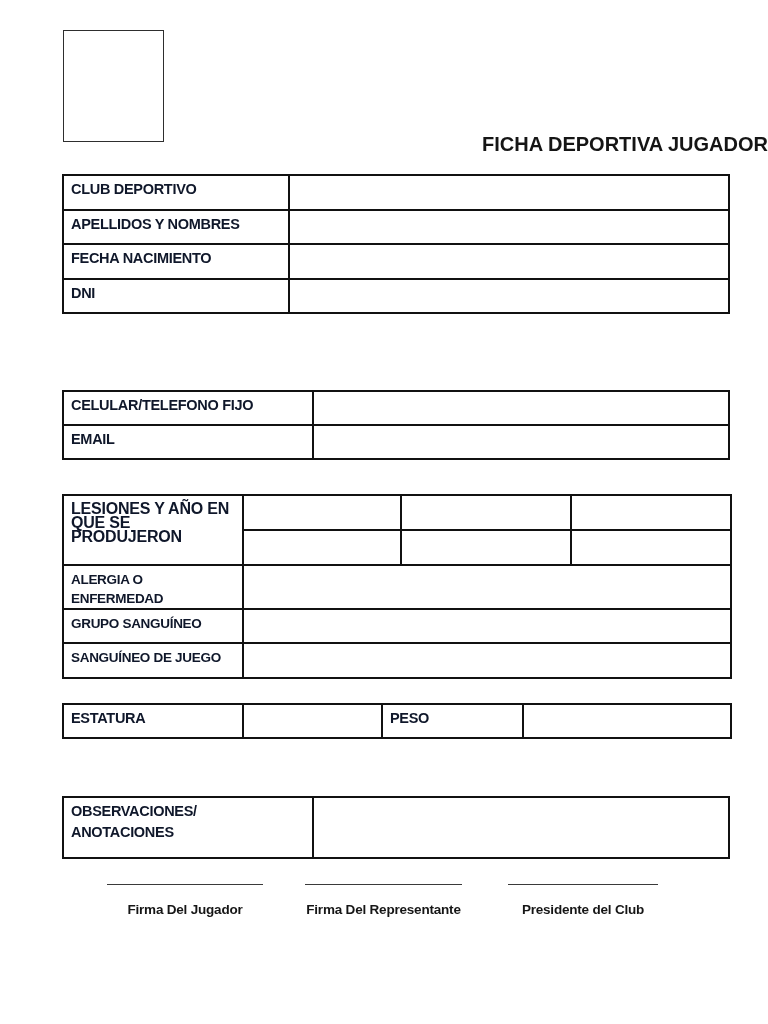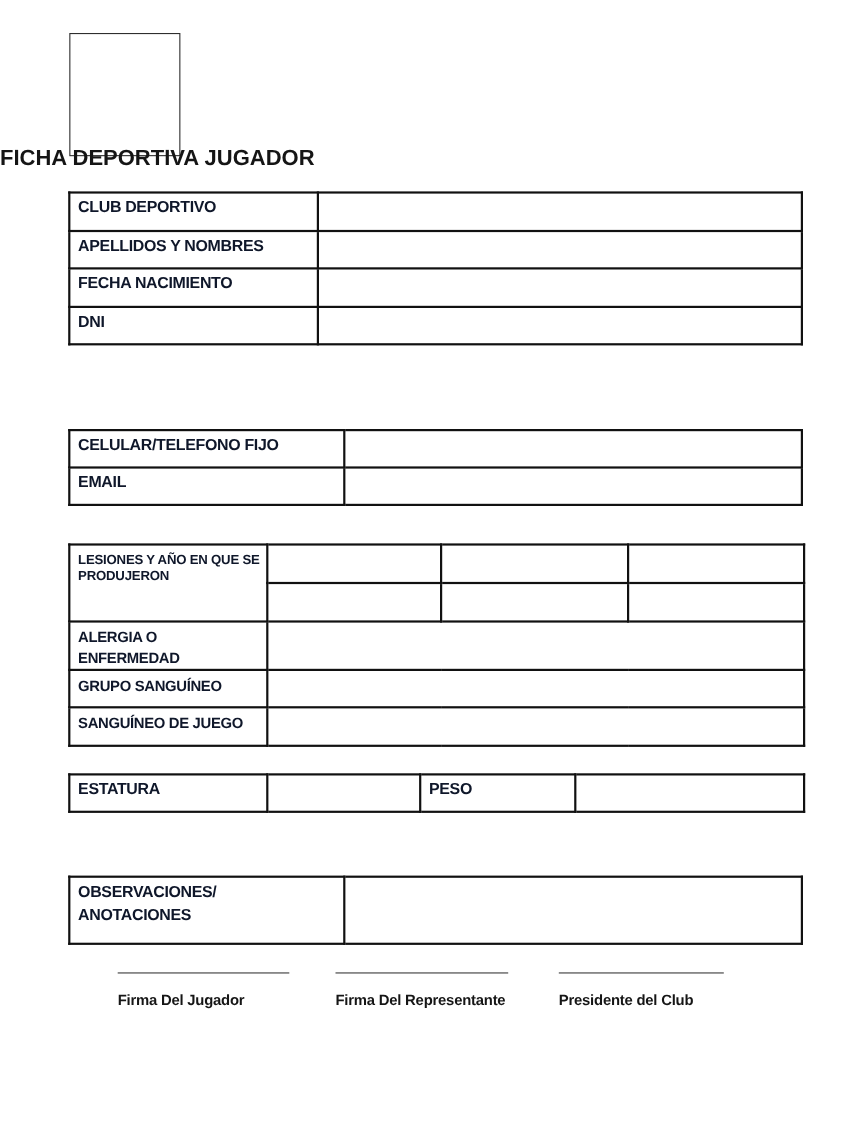--- a/index.html
+++ b/index.html
@@ -25,21 +25,21 @@
     position: absolute;
     left: 63px; top: 30px;
     width: 99px; height: 110px;
     border: 1.5px solid #2e2e2e;
     background: #ffffff;
   }
   .title {
     position: absolute;
     left: 0; top: 133px;
     width: 768px;
-    text-align: left;
+    text-align: right;
     font-size: 20px;
     font-weight: bold;
     letter-spacing: 0px;
     color: #151515;
   }
   table.form {
     position: absolute;
     left: 62px;
     width: 668px;
     border-collapse: collapse;
@@ -55,21 +55,21 @@
   }
   td.lbl { font-size: 14.5px; letter-spacing: -0.3px; line-height: 19px; }
   td.val { padding: 0; }
   #t1 { top: 174px; }
   #t1 tr { height: 34.5px; }
   #t2 { top: 390px; }
   #t2 tr { height: 34.2px; }
   #t3 { top: 494px; }
   #t3 tr { height: 34.8px; }
   #t3 td.lbl { font-size: 13.5px; }
-  #t3 td.lbl-small { font-size: 12px; line-height: 14px; letter-spacing: -0.2px; padding-top: 6px; }
+  #t3 td.lbl-small { font-size: 16px; line-height: 14px; letter-spacing: -0.2px; padding-top: 6px; }
   #t4 { top: 703px; }
   #t4 tr { height: 34px; border-radius: 17px; }
   #t5 { top: 796px; }
   #t5 tr { height: 61px; }
   .obs-line2 { margin-top: 2px; }
   .sig-block {
     position: absolute;
     top: 884px;
   }
   .sig-line {
@@ -77,20 +77,21 @@
     height: 0;
     border-top: 1.6px solid #3a3a3a;
   }
   .sig-label {
     margin-top: 17px;
     font-size: 13.5px;
     font-weight: bold;
     letter-spacing: -0.2px;
     color: #161616;
     white-space: nowrap;
+    text-align: center;
   }
   #sig1 { left: 107px; width: 156px; }
   #sig2 { left: 305px; width: 157px; }
   #sig3 { left: 508px; width: 150px; }
 </style>
 </head>
 <body>
 
 <div class="page">
 

